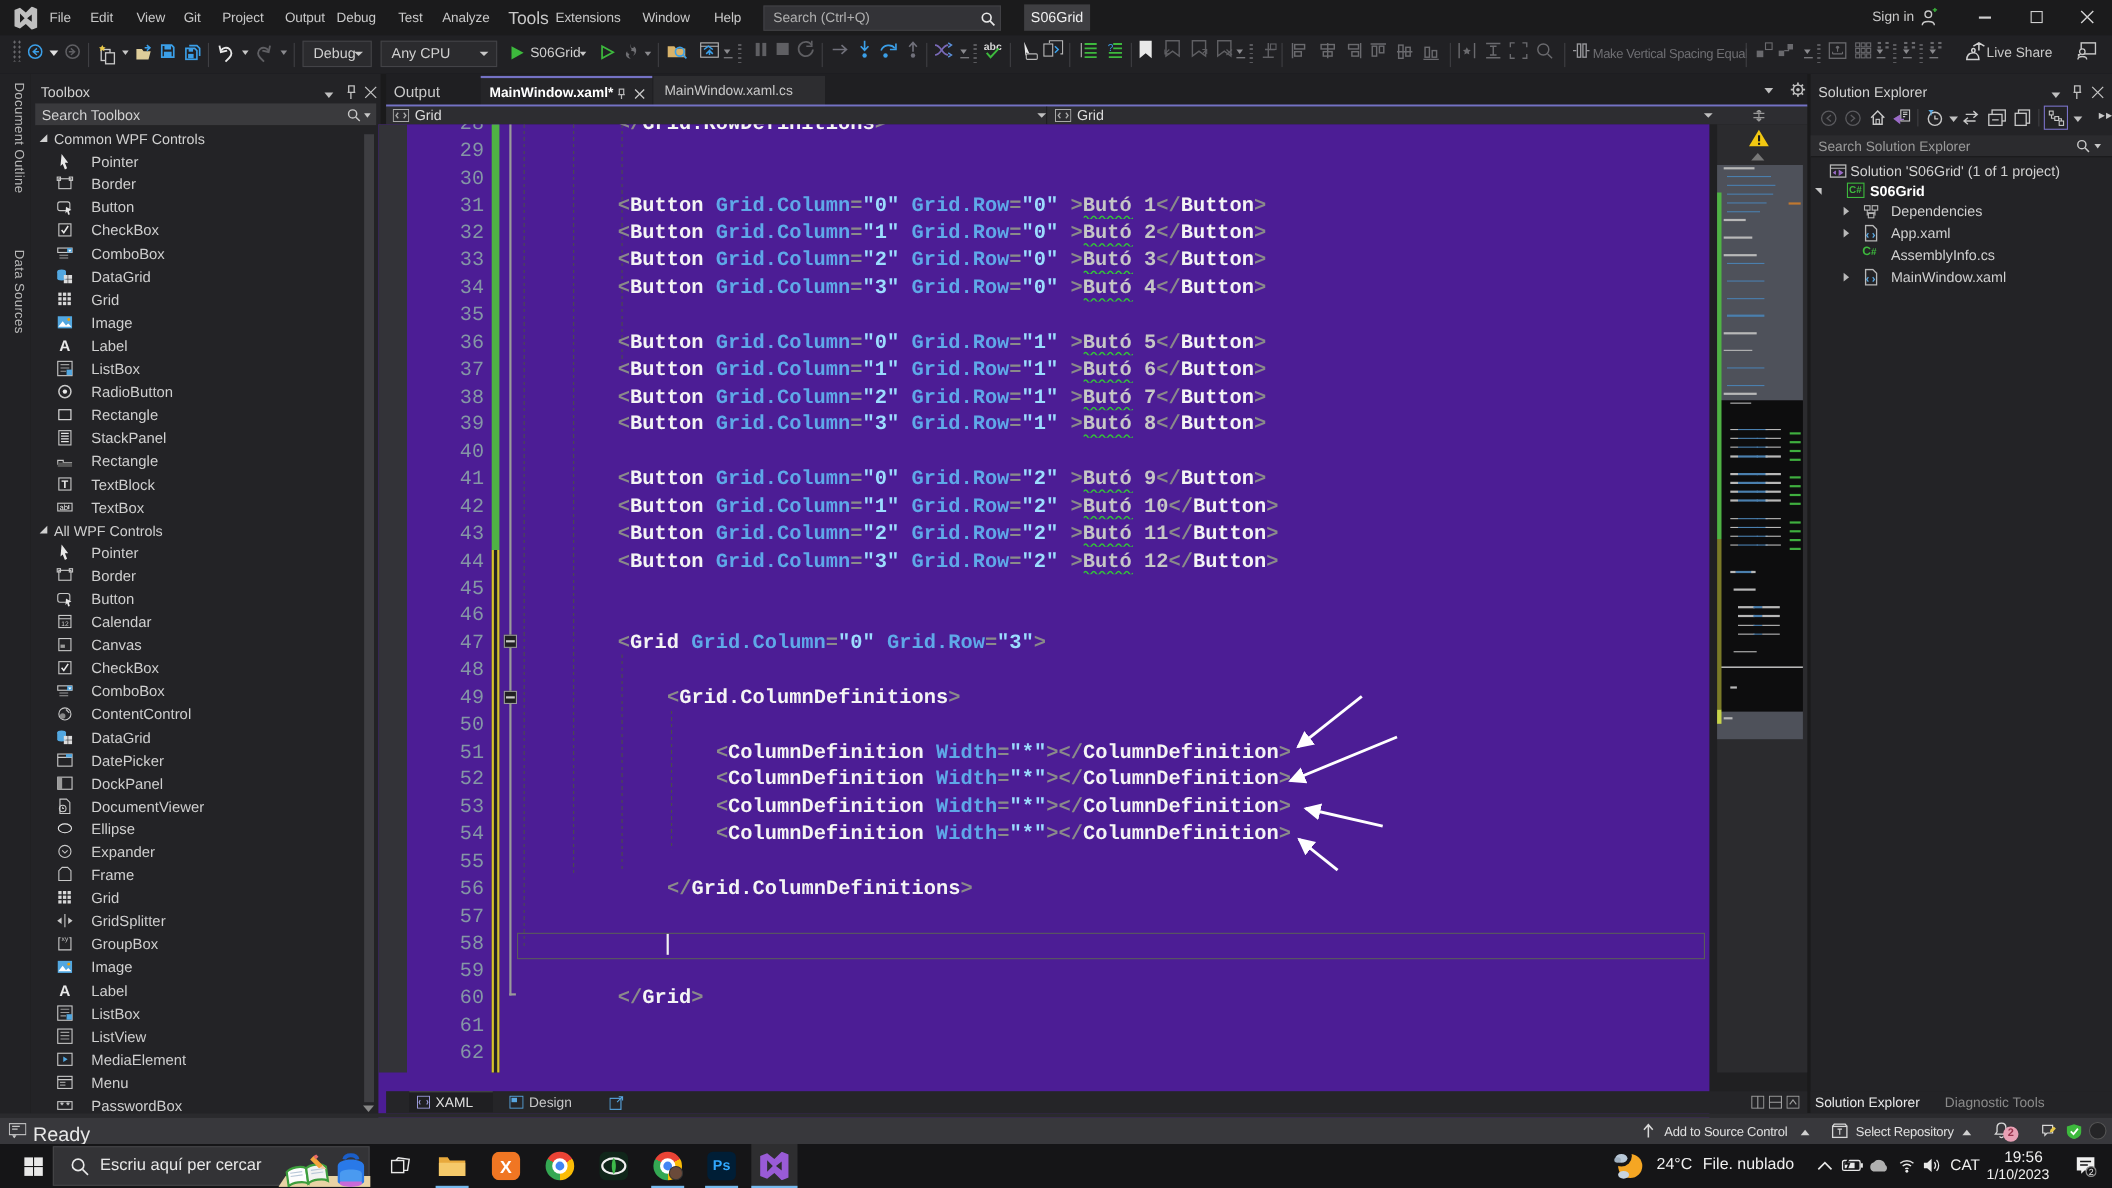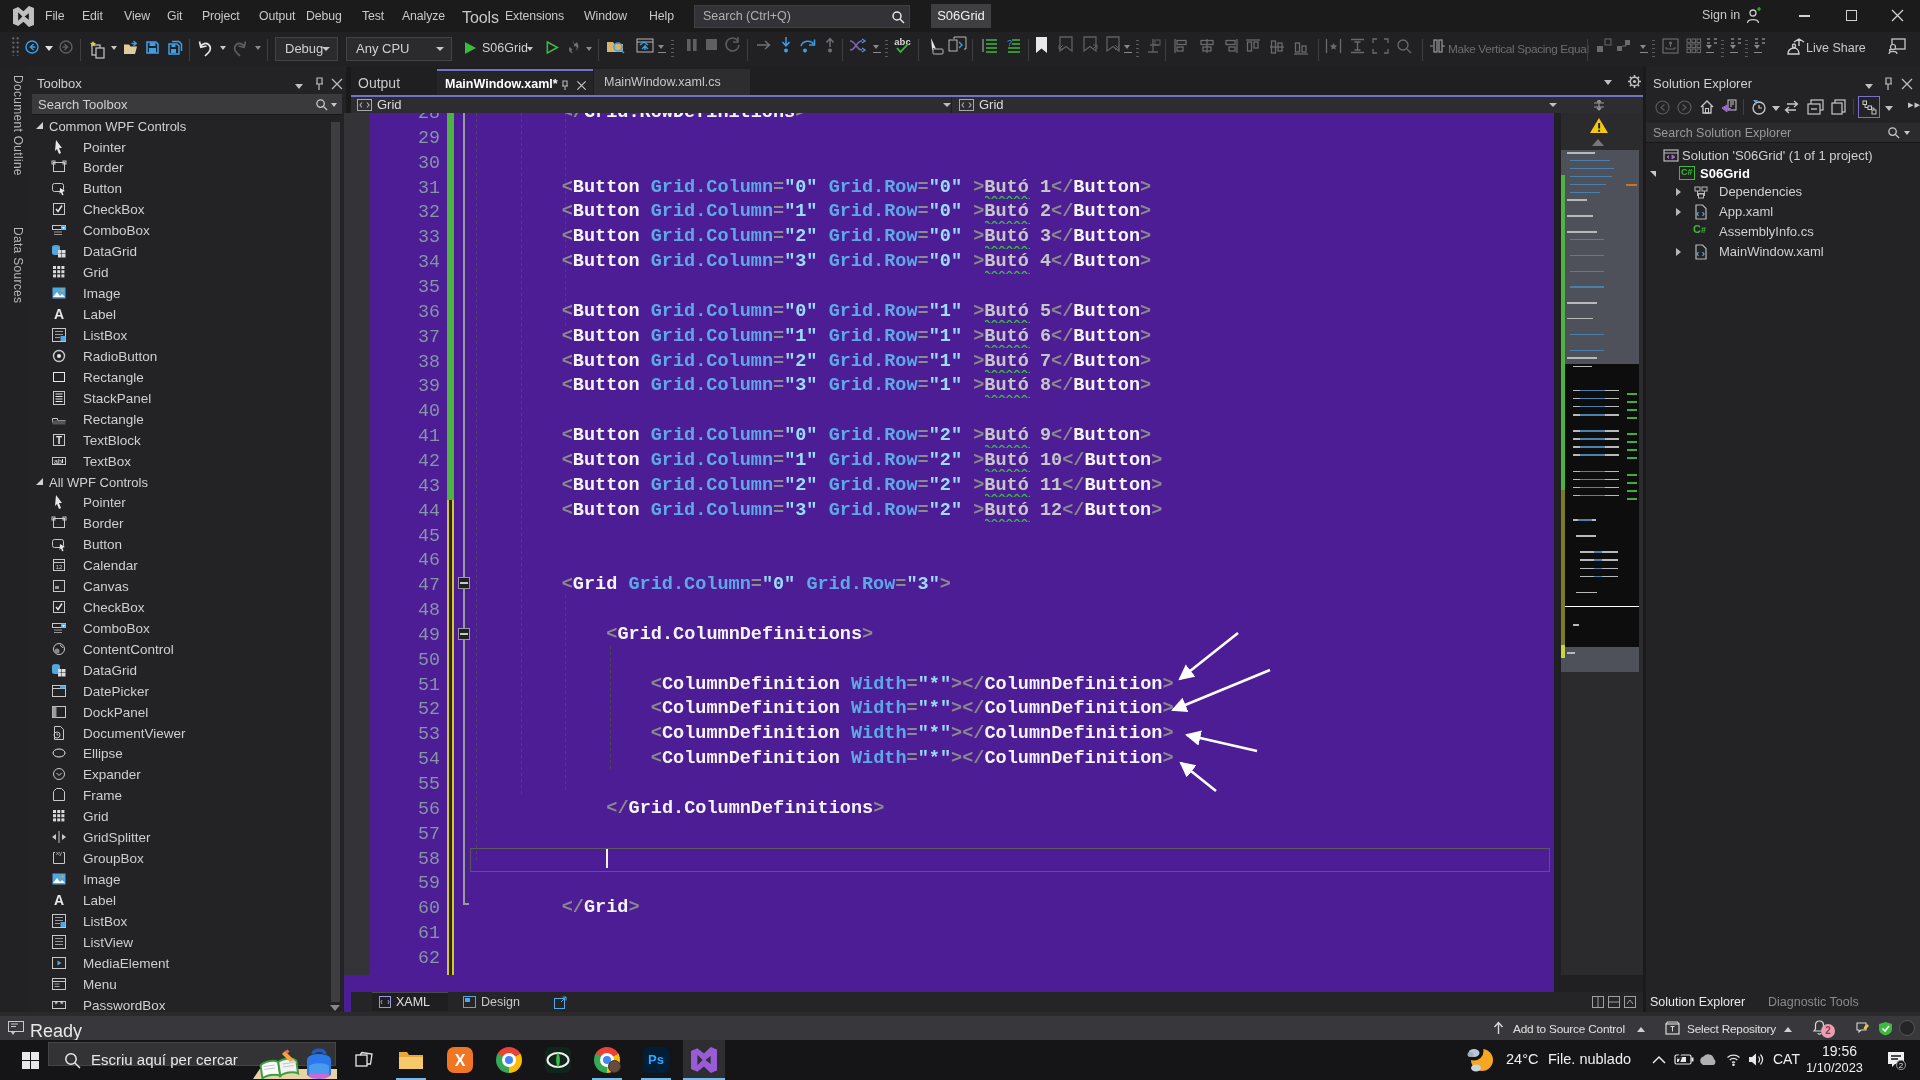--- a/index.html
+++ b/index.html
@@ -1049,21 +1049,21 @@
 
 <div class="abs" id="taskbar" style="left:0;top:1040px;width:1920px;height:40px;background:#151517">
  <svg class="abs" style="left:22px;top:12px" width="17" height="17" viewBox="0 0 17 17">
         <g fill="#e8e8e8">
           <rect x="0" y="0" width="8" height="8"></rect>
           <rect x="9" y="0" width="8" height="8"></rect>
           <rect x="0" y="9" width="8" height="8"></rect>
           <rect x="9" y="9" width="8" height="8"></rect>
         </g>
       </svg>
- <div class="abs" style="left:48px;top:2px;width:288px;height:24px;background:#333336;border:1px solid #454548">
+ <div class="abs" style="left:48px;top:2px;width:288px;height:36px;background:#333336;border:1px solid #454548">
    <svg class="abs" style="left:15px;top:9px" width="17" height="17" viewBox="0 0 17 17">
           <circle cx="7" cy="7" r="5.2" fill="none" stroke="#e8e8e8" stroke-width="1.5"></circle>
           <path d="M11 11 L16 16" stroke="#e8e8e8" stroke-width="1.5"></path>
         </svg>
    <span class="abs" style="left:42px;top:8px;font-size:15px;color:#e8e8e8">Escriu aquí per cercar</span>
    <div class="abs" style="left:204px;top:26px;width:84px;height:10px;background:#e8d3a5;clip-path:polygon(8% 0,100% 0,100% 100%,0 100%)"></div>
    <svg class="abs" style="left:206px;top:6px" width="48" height="30" viewBox="0 0 48 30">
           <g transform="rotate(-8 24 18)">
             <path d="M6 14 C10 10 20 10 24 13 L24 27 C20 24 10 24 6 27 Z" fill="#fdfdfd" stroke="#3d9e3d" stroke-width="2"></path>
             <path d="M42 14 C38 10 28 10 24 13 L24 27 C28 24 38 24 42 27 Z" fill="#f2f2f2" stroke="#3d9e3d" stroke-width="2"></path>

